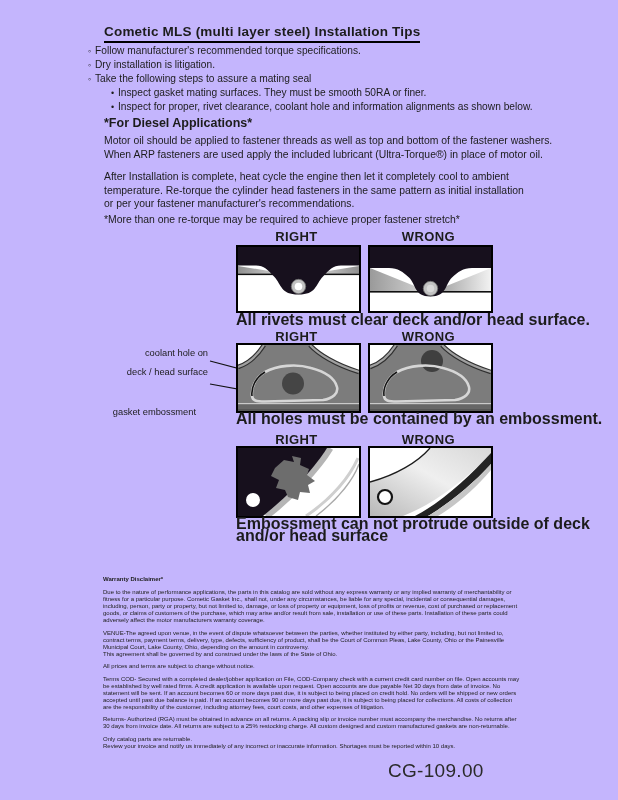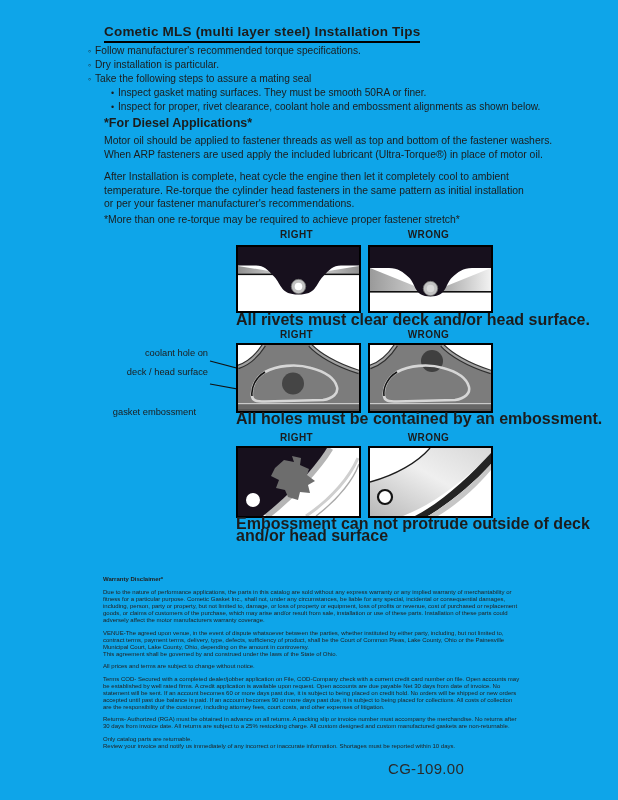--- a/index.html
+++ b/index.html
@@ -1,60 +1,60 @@
 <!DOCTYPE html>
 <html><head>
 <meta charset="utf-8">
 <style>
   html,body{margin:0;padding:0;background:#ffffff;}
   .page{
-    position:relative;width:618px;height:800px;background:#0ea5e9;
+    position:relative;width:618px;height:800px;background:#c4b5fd;
     font-family:"Liberation Sans",sans-serif;color:#1c1c1c;overflow:hidden;
   }
   .abs{position:absolute;}
   .pre{white-space:pre-line;}
   
   .doc-title{
     left:104px;top:24px;font-size:13.5px;font-weight:bold;letter-spacing:.2px;
     border-bottom:2px solid #000;padding-bottom:2px;
   }
   
   .tips{left:88px;top:44px;font-size:10.2px;line-height:14px;}
   .tip{white-space:nowrap;}
   .tip .m{display:inline-block;width:7px;font-size:9px;vertical-align:top;}
   .tip.l2{margin-left:23px;}
   
   .diesel-h{left:104px;top:116px;font-size:12.5px;font-weight:bold;}
   .para{left:104px;font-size:10.4px;line-height:13.5px;width:480px;}
   
-  .dhdr{width:125px;text-align:center;font-size:10px;font-weight:bold;letter-spacing:.4px;}
+  .dhdr{width:125px;text-align:center;font-size:13px;font-weight:bold;letter-spacing:.4px;}
   .dbox{width:121px;border:2px solid #000;background:#fff;}
   .dbox svg{display:block;}
   .dcap{left:236px;font-size:16px;font-weight:bold;line-height:11.5px;}
   .dlabel{width:92px;text-align:right;font-size:9.3px;line-height:19px;}
   
   .fine{left:103px;top:576px;width:418px;font-size:6px;line-height:7px;color:#222;}
   .fine .hd{font-weight:bold;margin-bottom:6px;}
   .fine .fp{margin-bottom:5.5px;}
   
-  .footer{left:388px;top:760px;font-size:15px;letter-spacing:.3px;color:#2a2a2a;}
+  .footer{left:388px;top:760px;font-size:19px;letter-spacing:.3px;color:#2a2a2a;}
 </style>
 </head>
 <body>
 
 <div class="page">
 
   <div class="abs doc-title">Cometic MLS (multi layer steel) Installation Tips</div>
 
   <div class="abs tips">
     <div class="tip l1"><span class="m">◦</span><span>Follow manufacturer's recommended torque specifications.</span></div>
-    <div class="tip l1"><span class="m">◦</span><span>Dry installation is particular.</span></div>
+    <div class="tip l1"><span class="m">◦</span><span>Dry installation is litigation.</span></div>
     <div class="tip l1"><span class="m">◦</span><span>Take the following steps to assure a mating seal</span></div>
     <div class="tip l2"><span class="m">•</span><span>Inspect gasket mating surfaces.  They must be smooth 50RA or finer.</span></div>
-    <div class="tip l2"><span class="m">•</span><span>Inspect for proper, rivet clearance, coolant hole and embossment alignments as shown below.</span></div>
+    <div class="tip l2"><span class="m">•</span><span>Inspect for proper, rivet clearance, coolant hole and information alignments as shown below.</span></div>
   </div>
 
   <div class="abs diesel-h">*For Diesel Applications*</div>
   <div class="abs para pre" style="top:134px;">Motor oil should be applied to fastener threads as well as top and bottom of the fastener washers.
 When ARP fasteners are used apply the included lubricant (Ultra-Torque®) in place of motor oil.</div>
   <div class="abs para pre" style="top:170px;">After Installation is complete, heat cycle the engine then let it completely cool to ambient
 temperature. Re-torque the cylinder head fasteners in the same pattern as initial installation
 or per your fastener manufacturer's recommendations.</div>
   <div class="abs para" style="top:213px;">*More than one re-torque may be required to achieve proper fastener stretch*</div>
 

